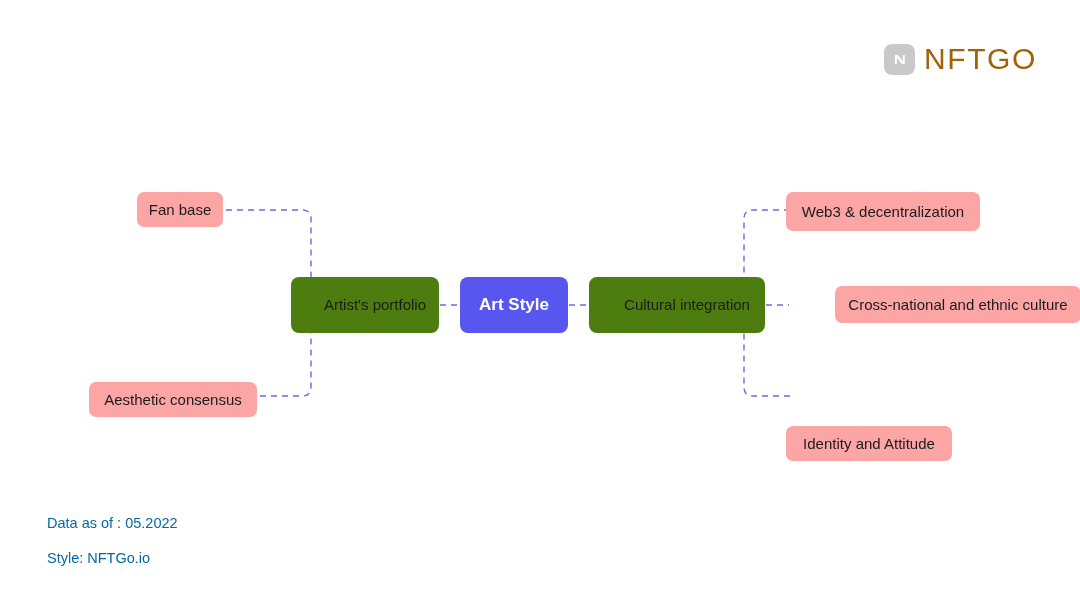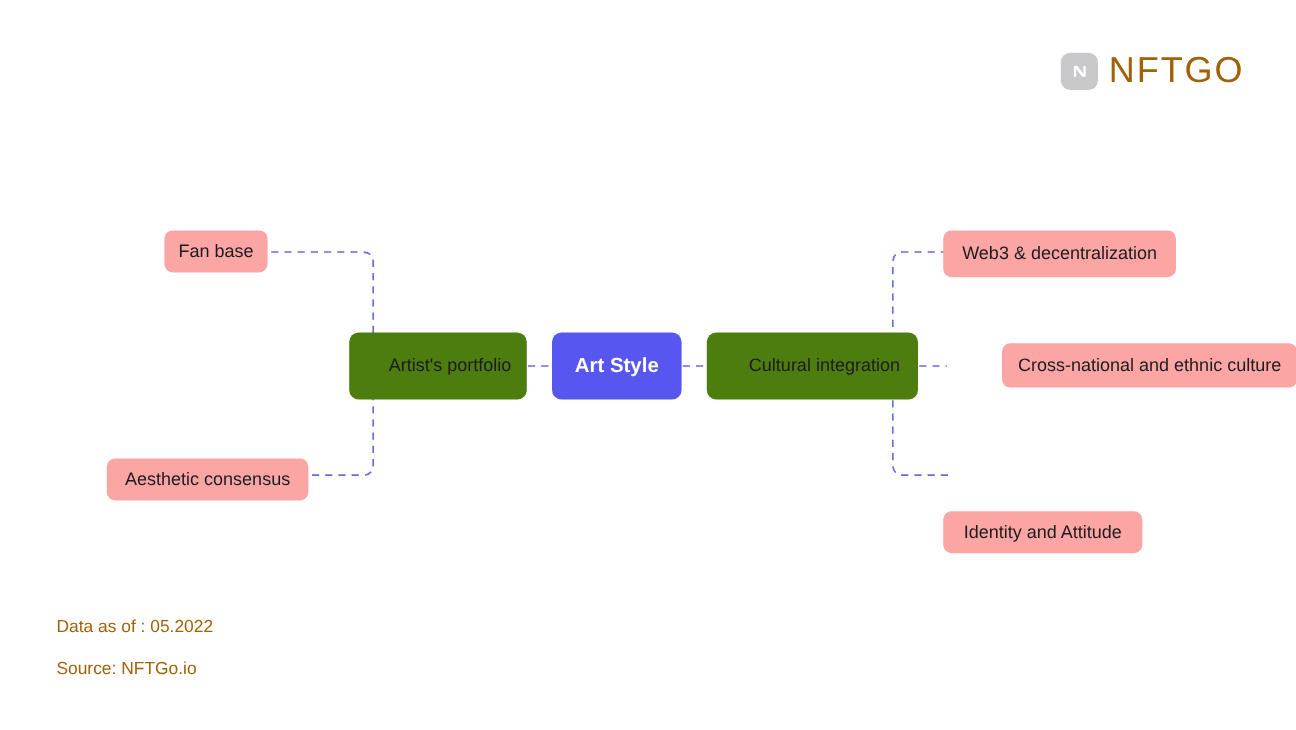--- a/index.html
+++ b/index.html
@@ -94,21 +94,21 @@
 
   
   #footer {
     position: absolute;
     left: 47px;
     top: 516px;
     z-index: 3;
   }
   #footer div {
     font-size: 14.5px;
-    color: #a16207;
+    color: #0369a1;
     line-height: 1;
     margin-bottom: 20px;
   }
 </style>
 </head>
 <body>
 
 <div id="canvas">
 
   <svg id="connectors" viewBox="0 0 1080 608" width="1080" height="608">
@@ -166,16 +166,16 @@
     <span id="logo-mark">
       <svg width="19" height="19" viewBox="0 0 24 24" aria-hidden="true">
         <path d="M6.2 17.6 L6.2 6.4 L10.0 6.4 L16.2 14.6 L16.2 6.4 L18.6 6.4 L18.6 17.6 L14.9 17.6 L8.6 9.4 L8.6 17.6 Z" fill="#ffffff"></path>
       </svg>
     </span>
     <span id="logo-word">NFTGO</span>
   </div>
 
   <div id="footer">
     <div>Data as of : 05.2022</div>
-    <div>Source: NFTGo.io</div>
+    <div>Style: NFTGo.io</div>
   </div>
 
 </div>
 
 </body></html>

